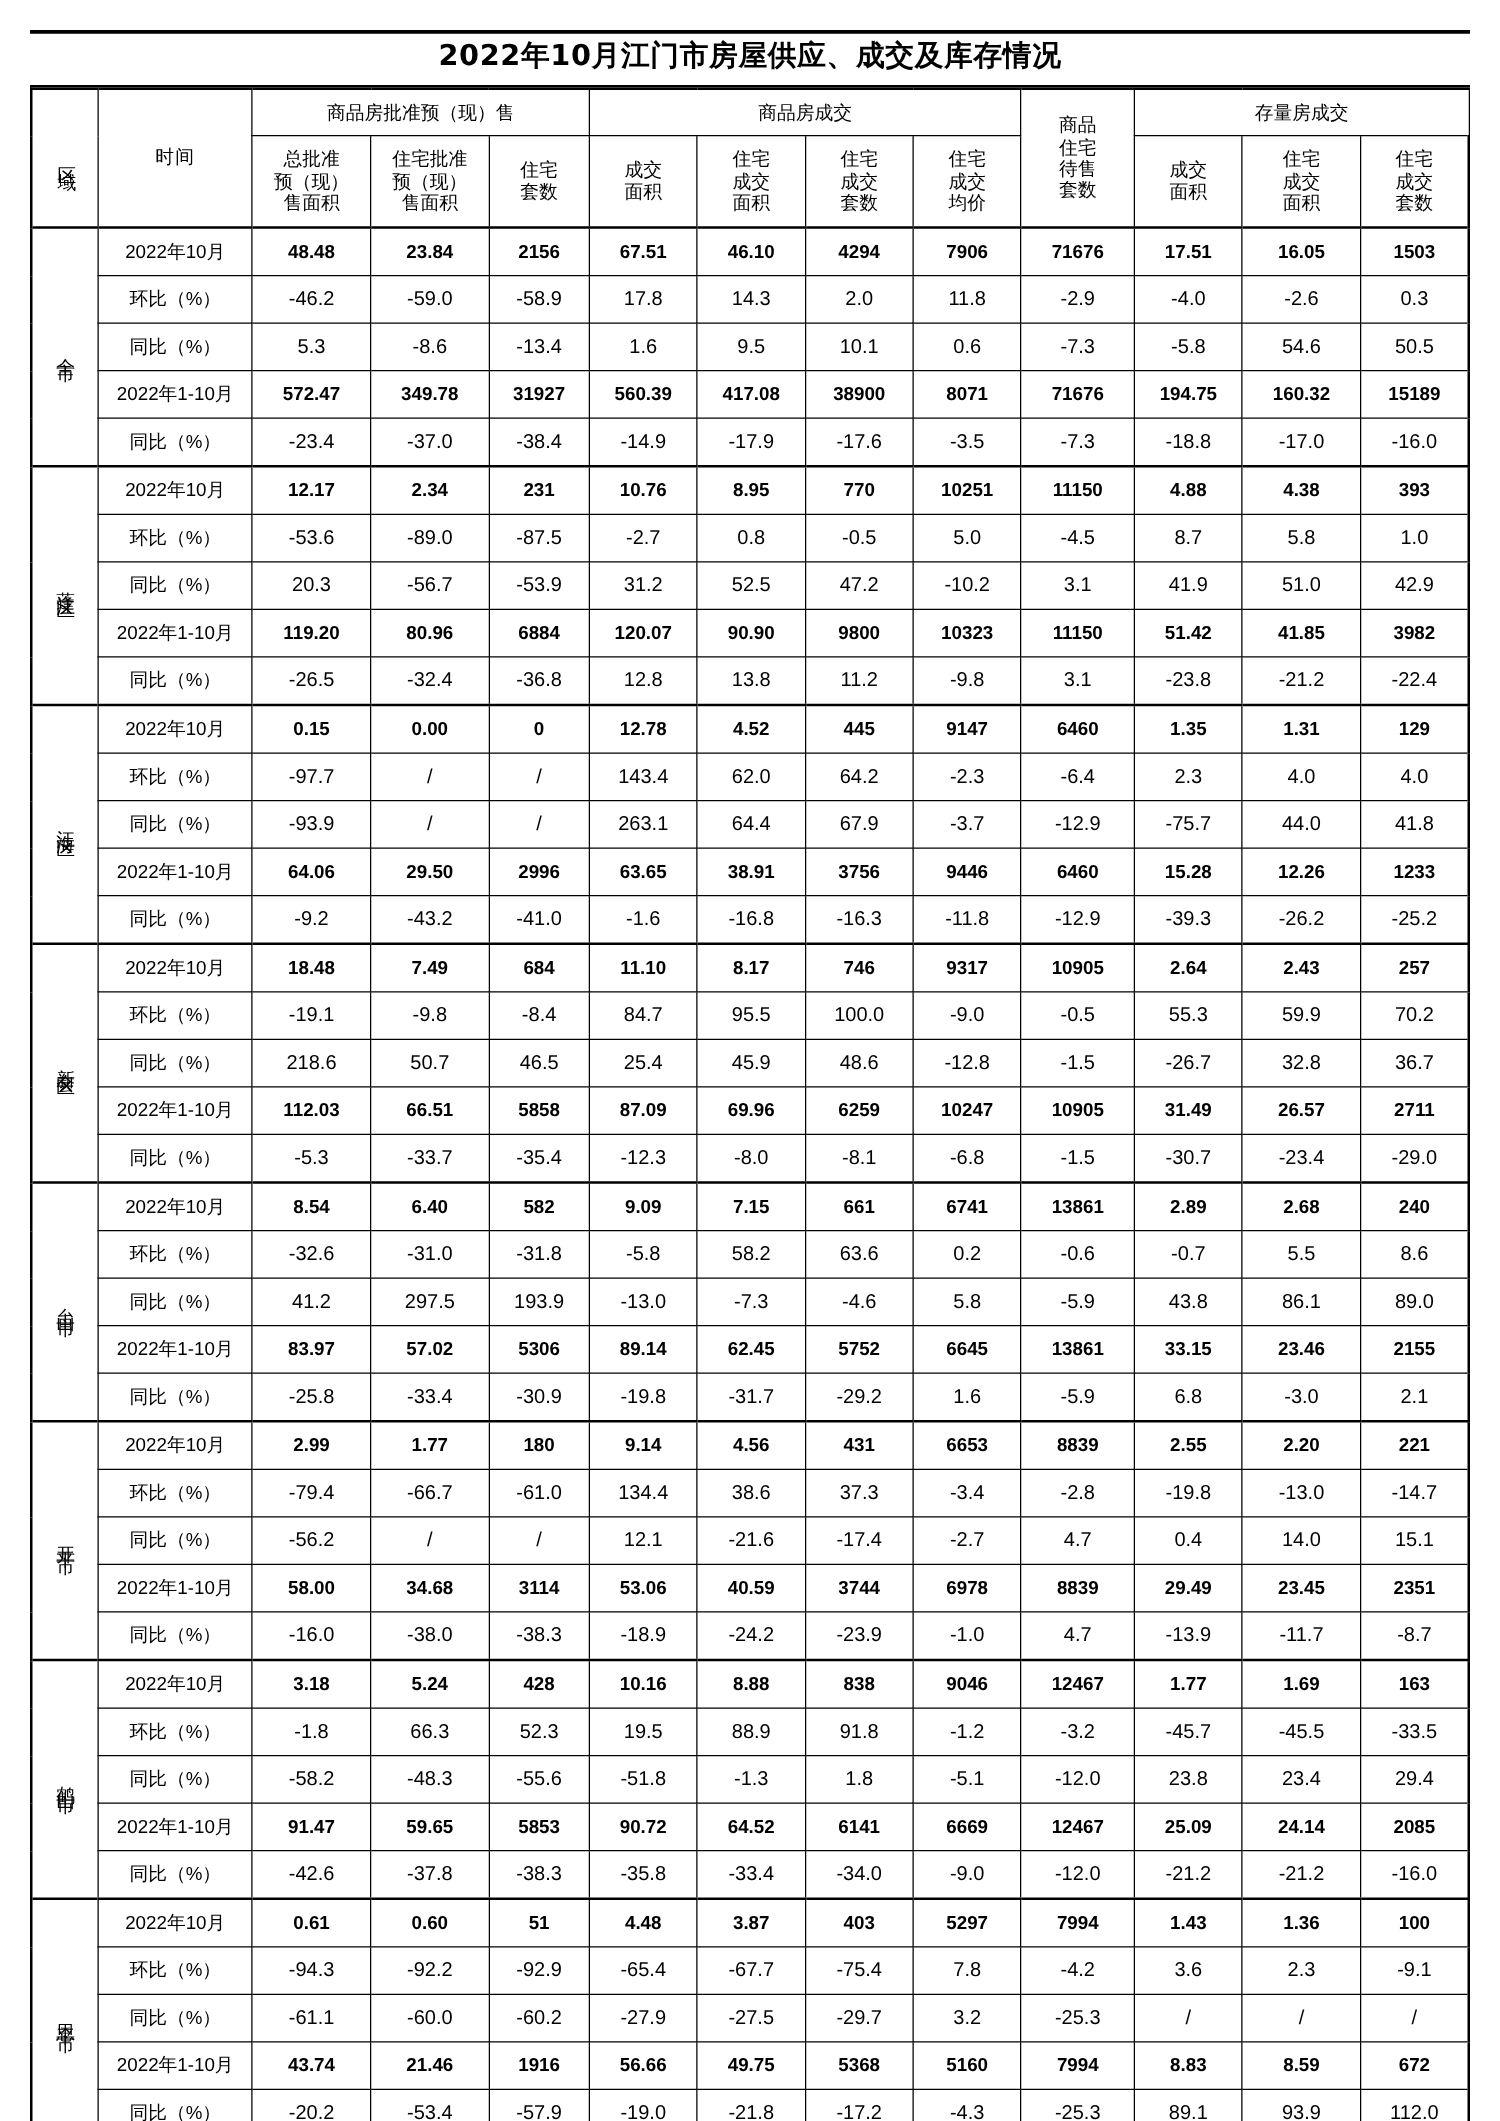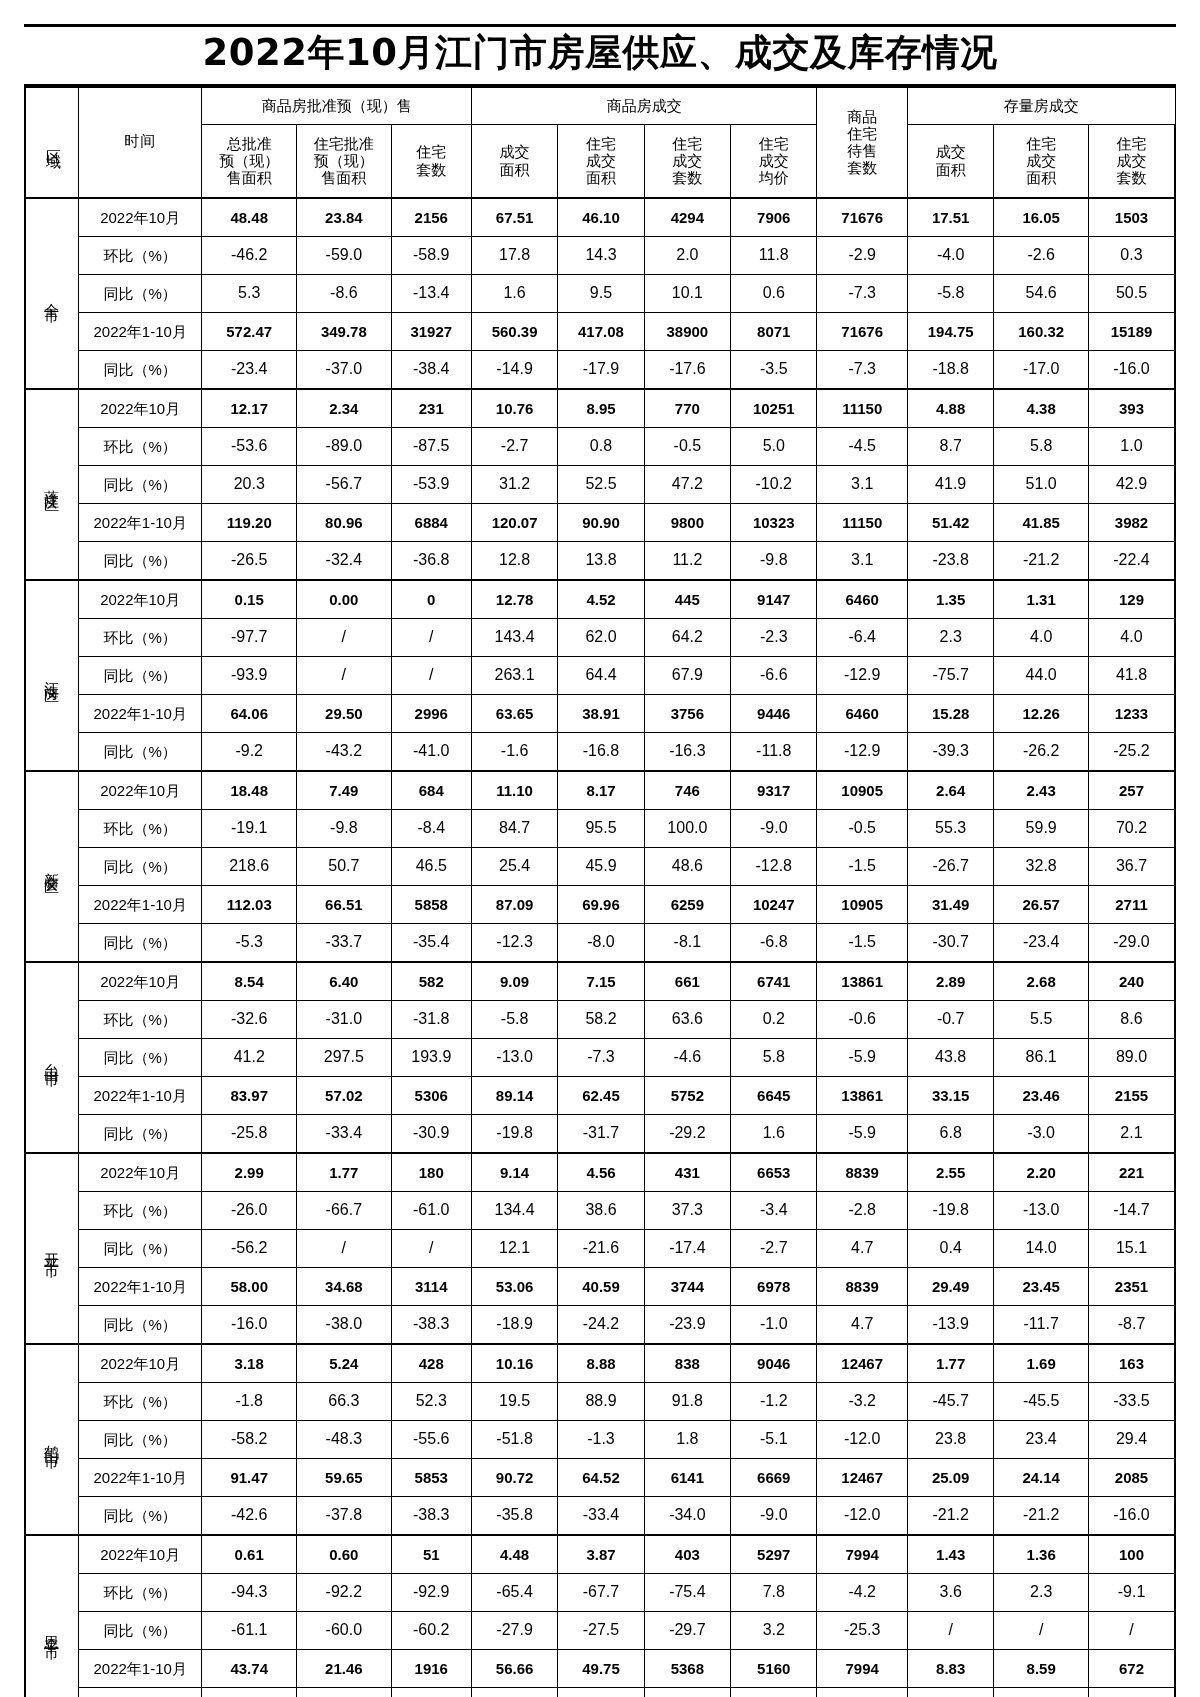--- a/index.html
+++ b/index.html
@@ -21,21 +21,21 @@
     position: relative;
   }
   .title-wrap {
     border-top: 3px solid #000;
     border-bottom: 2px solid #000;
     padding: 6px 0 10px 0;
     text-align: center;
   }
   .title {
     font-family: "DejaVu Sans", "Liberation Sans", sans-serif;
-    font-size: 37px;
+    font-size: 23px;
     font-weight: 700;
     letter-spacing: 0.5px;
     line-height: 1.1;
     white-space: nowrap;
   }
   table.main {
     border-collapse: collapse;
     width: 1152px;
     table-layout: fixed;
   }
@@ -339,21 +339,21 @@
           <td class="num p edge-r">4.0</td>
         </tr>
         <tr class="datarow">
           <td class="period pct">同比（%）</td>
           <td class="num p">-93.9</td>
           <td class="num p">/</td>
           <td class="num p">/</td>
           <td class="num p">263.1</td>
           <td class="num p">64.4</td>
           <td class="num p">67.9</td>
-          <td class="num p">-6.6</td>
+          <td class="num p">-3.7</td>
           <td class="num p">-12.9</td>
           <td class="num p">-75.7</td>
           <td class="num p">44.0</td>
           <td class="num p edge-r">41.8</td>
         </tr>
         <tr class="datarow">
           <td class="period">2022年1-10月</td>
           <td class="num b">64.06</td>
           <td class="num b">29.50</td>
           <td class="num b">2996</td>
@@ -532,21 +532,21 @@
           <td class="num b">4.56</td>
           <td class="num b">431</td>
           <td class="num b">6653</td>
           <td class="num b">8839</td>
           <td class="num b">2.55</td>
           <td class="num b">2.20</td>
           <td class="num b edge-r">221</td>
         </tr>
         <tr class="datarow">
           <td class="period pct">环比（%）</td>
-          <td class="num p">-26.0</td>
+          <td class="num p">-79.4</td>
           <td class="num p">-66.7</td>
           <td class="num p">-61.0</td>
           <td class="num p">134.4</td>
           <td class="num p">38.6</td>
           <td class="num p">37.3</td>
           <td class="num p">-3.4</td>
           <td class="num p">-2.8</td>
           <td class="num p">-19.8</td>
           <td class="num p">-13.0</td>
           <td class="num p edge-r">-14.7</td>

